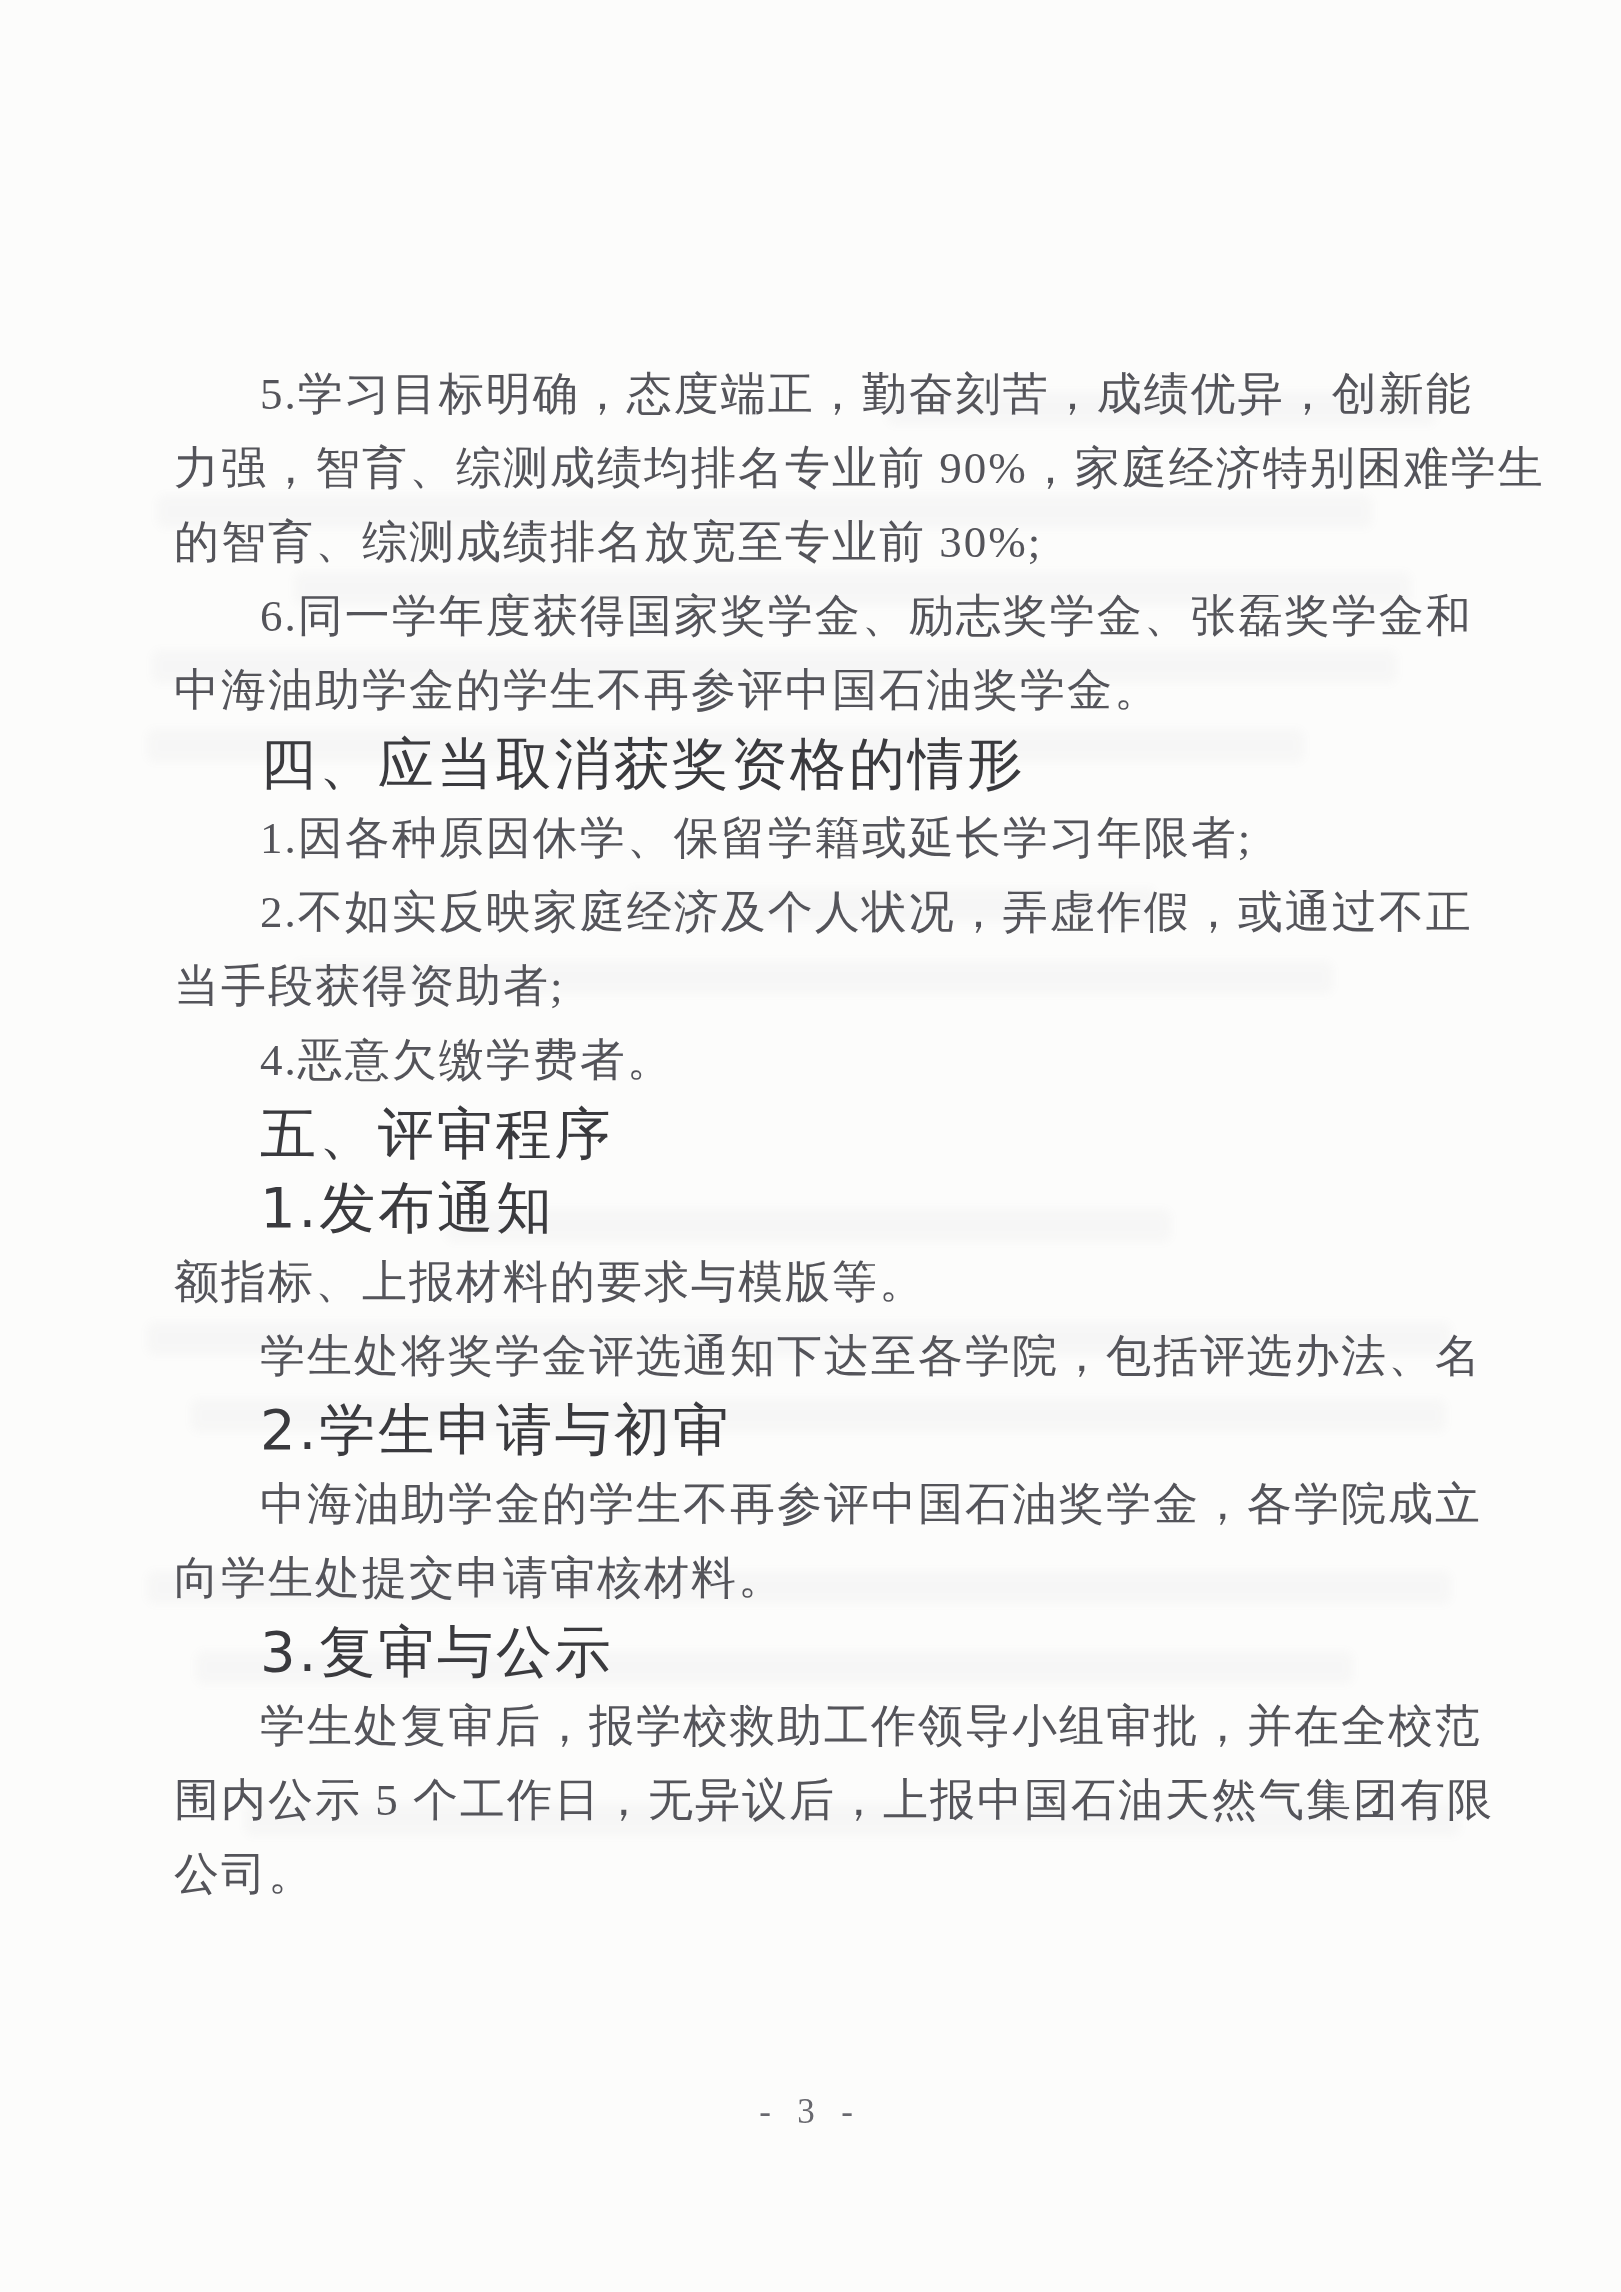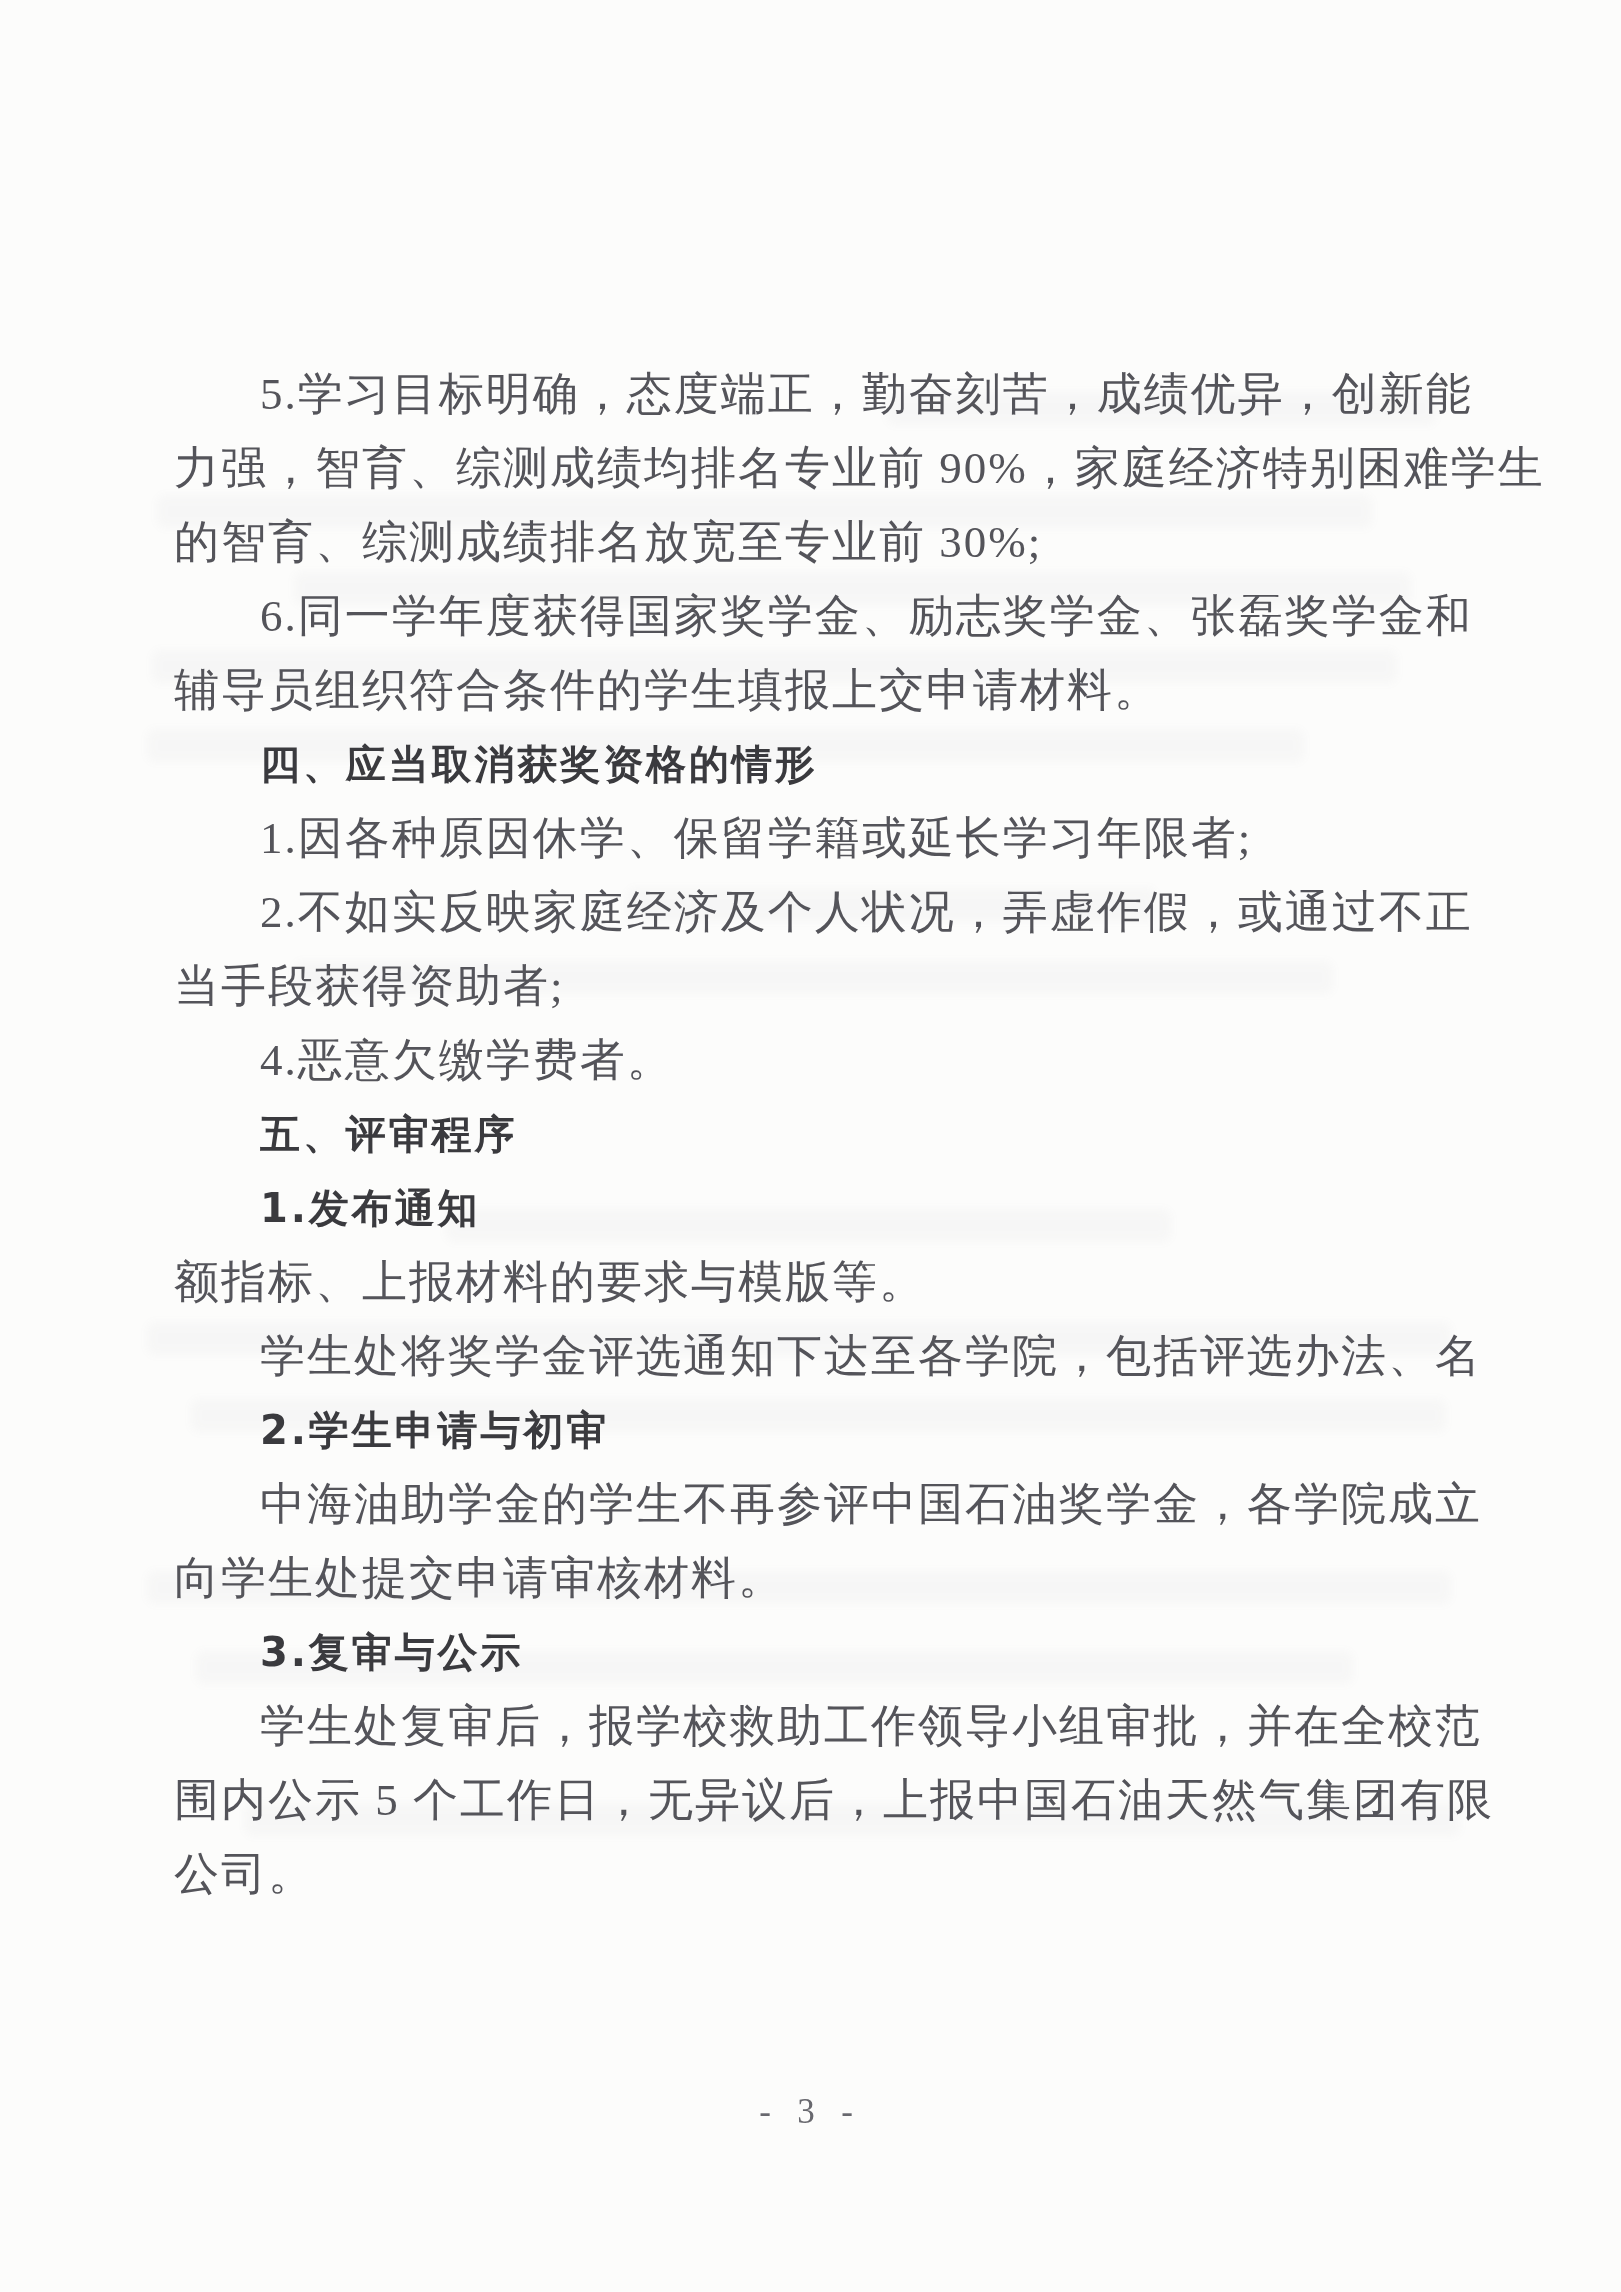--- a/index.html
+++ b/index.html
@@ -41,22 +41,22 @@
     letter-spacing: 2px;
     color: var(--body-ink, #54545a);
     font-family: "Liberation Serif", "DejaVu Serif", serif;
     white-space: nowrap;
     margin-left: 29px;
   }
   .line.indent { padding-left: 86px; }
   .line.heading,
   .line.subheading {
     font-family: "DejaVu Sans", "Liberation Sans", sans-serif;
-    font-weight: 700;
-    font-size: 40px;
+    font-weight: 400;
+    font-size: 56px;
     letter-spacing: 2.9px;
     color: var(--heading-ink, #3a3a3e);
   }
   .footer {
     position: absolute;
     left: 0;
     right: 0;
     top: 2092px;
     text-align: center;
     font-size: 35px;
@@ -84,21 +84,21 @@
     <div class="smudge" style="left:147px;  top:1571px; width:1304px;"></div>
     <div class="smudge" style="left:196px;  top:1651px; width:1157px;"></div>
     <div class="smudge" style="left:245px;  top:1803px; width:1215px;"></div>
   </div>
 
   <div class="doc-body" id="doc-body">
       <div class="line body indent">5.学习目标明确，态度端正，勤奋刻苦，成绩优异，创新能</div>
       <div class="line body">力强，智育、综测成绩均排名专业前 90%，家庭经济特别困难学生</div>
       <div class="line body">的智育、综测成绩排名放宽至专业前 30%;</div>
       <div class="line body indent">6.同一学年度获得国家奖学金、励志奖学金、张磊奖学金和</div>
-      <div class="line body">辅导员组织符合条件的学生填报上交申请材料。</div>
+      <div class="line body">中海油助学金的学生不再参评中国石油奖学金。</div>
       <div class="line heading indent">四、应当取消获奖资格的情形</div>
       <div class="line body indent">1.因各种原因休学、保留学籍或延长学习年限者;</div>
       <div class="line body indent">2.不如实反映家庭经济及个人状况，弄虚作假，或通过不正</div>
       <div class="line body">当手段获得资助者;</div>
       <div class="line body indent">4.恶意欠缴学费者。</div>
       <div class="line heading indent">五、评审程序</div>
       <div class="line subheading indent">1.发布通知</div>
       <div class="line body">额指标、上报材料的要求与模版等。</div>
       <div class="line body indent">学生处将奖学金评选通知下达至各学院，包括评选办法、名</div>
       <div class="line subheading indent">2.学生申请与初审</div>

